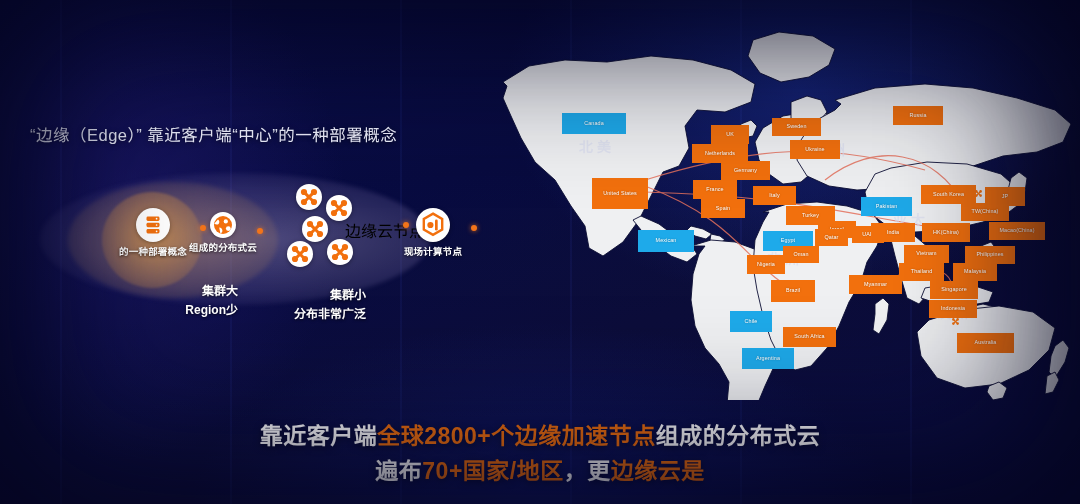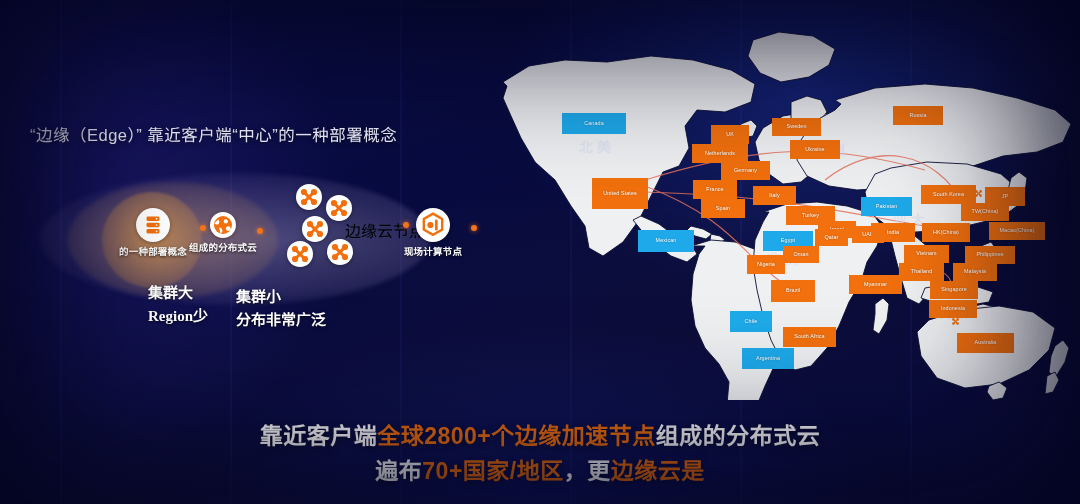--- a/index.html
+++ b/index.html
@@ -54,23 +54,23 @@
     text-shadow:0 1px 3px rgba(0,0,0,.75);}
   .dot{position:absolute;width:6px;height:6px;border-radius:50%;background:#f2741a;
     box-shadow:0 0 5px rgba(242,116,26,.8);}
 
   
   .circ{width:26px;height:26px;border-radius:50%;background:#fff;position:relative;
     box-shadow:0 1px 4px rgba(0,0,0,.35);}
   .circ.lg{width:34px;height:34px;}
   .xnode{position:absolute;inset:0;}
 
-  .cap-sub{position:absolute;color:#fff;font-size:15px;font-weight:700;
-    text-align:left;line-height:1.55;white-space:nowrap;
-    text-shadow:0 1px 3px rgba(0,0,0,.7);font-family:Liberation Serif, serif;}
+  .cap-sub{position:absolute;color:#fff;font-size:12px;font-weight:700;
+    text-align:right;line-height:1.55;white-space:nowrap;
+    text-shadow:0 1px 3px rgba(0,0,0,.7);}
 
   
   .map{position:absolute;left:495px;top:20px;width:585px;height:380px;}
   .map svg{position:absolute;left:0;top:0;}
   .continent{fill:#eff0f2;stroke:#0b0d33;stroke-width:.9;}
 
   .tag{position:absolute;display:flex;align-items:center;justify-content:center;
     color:#ffffff;font-size:5.4px;font-weight:500;letter-spacing:.1px;
     white-space:nowrap;line-height:1;box-sizing:border-box;padding:0 2px;
     text-shadow:0 0 2px rgba(0,0,0,.35);}

